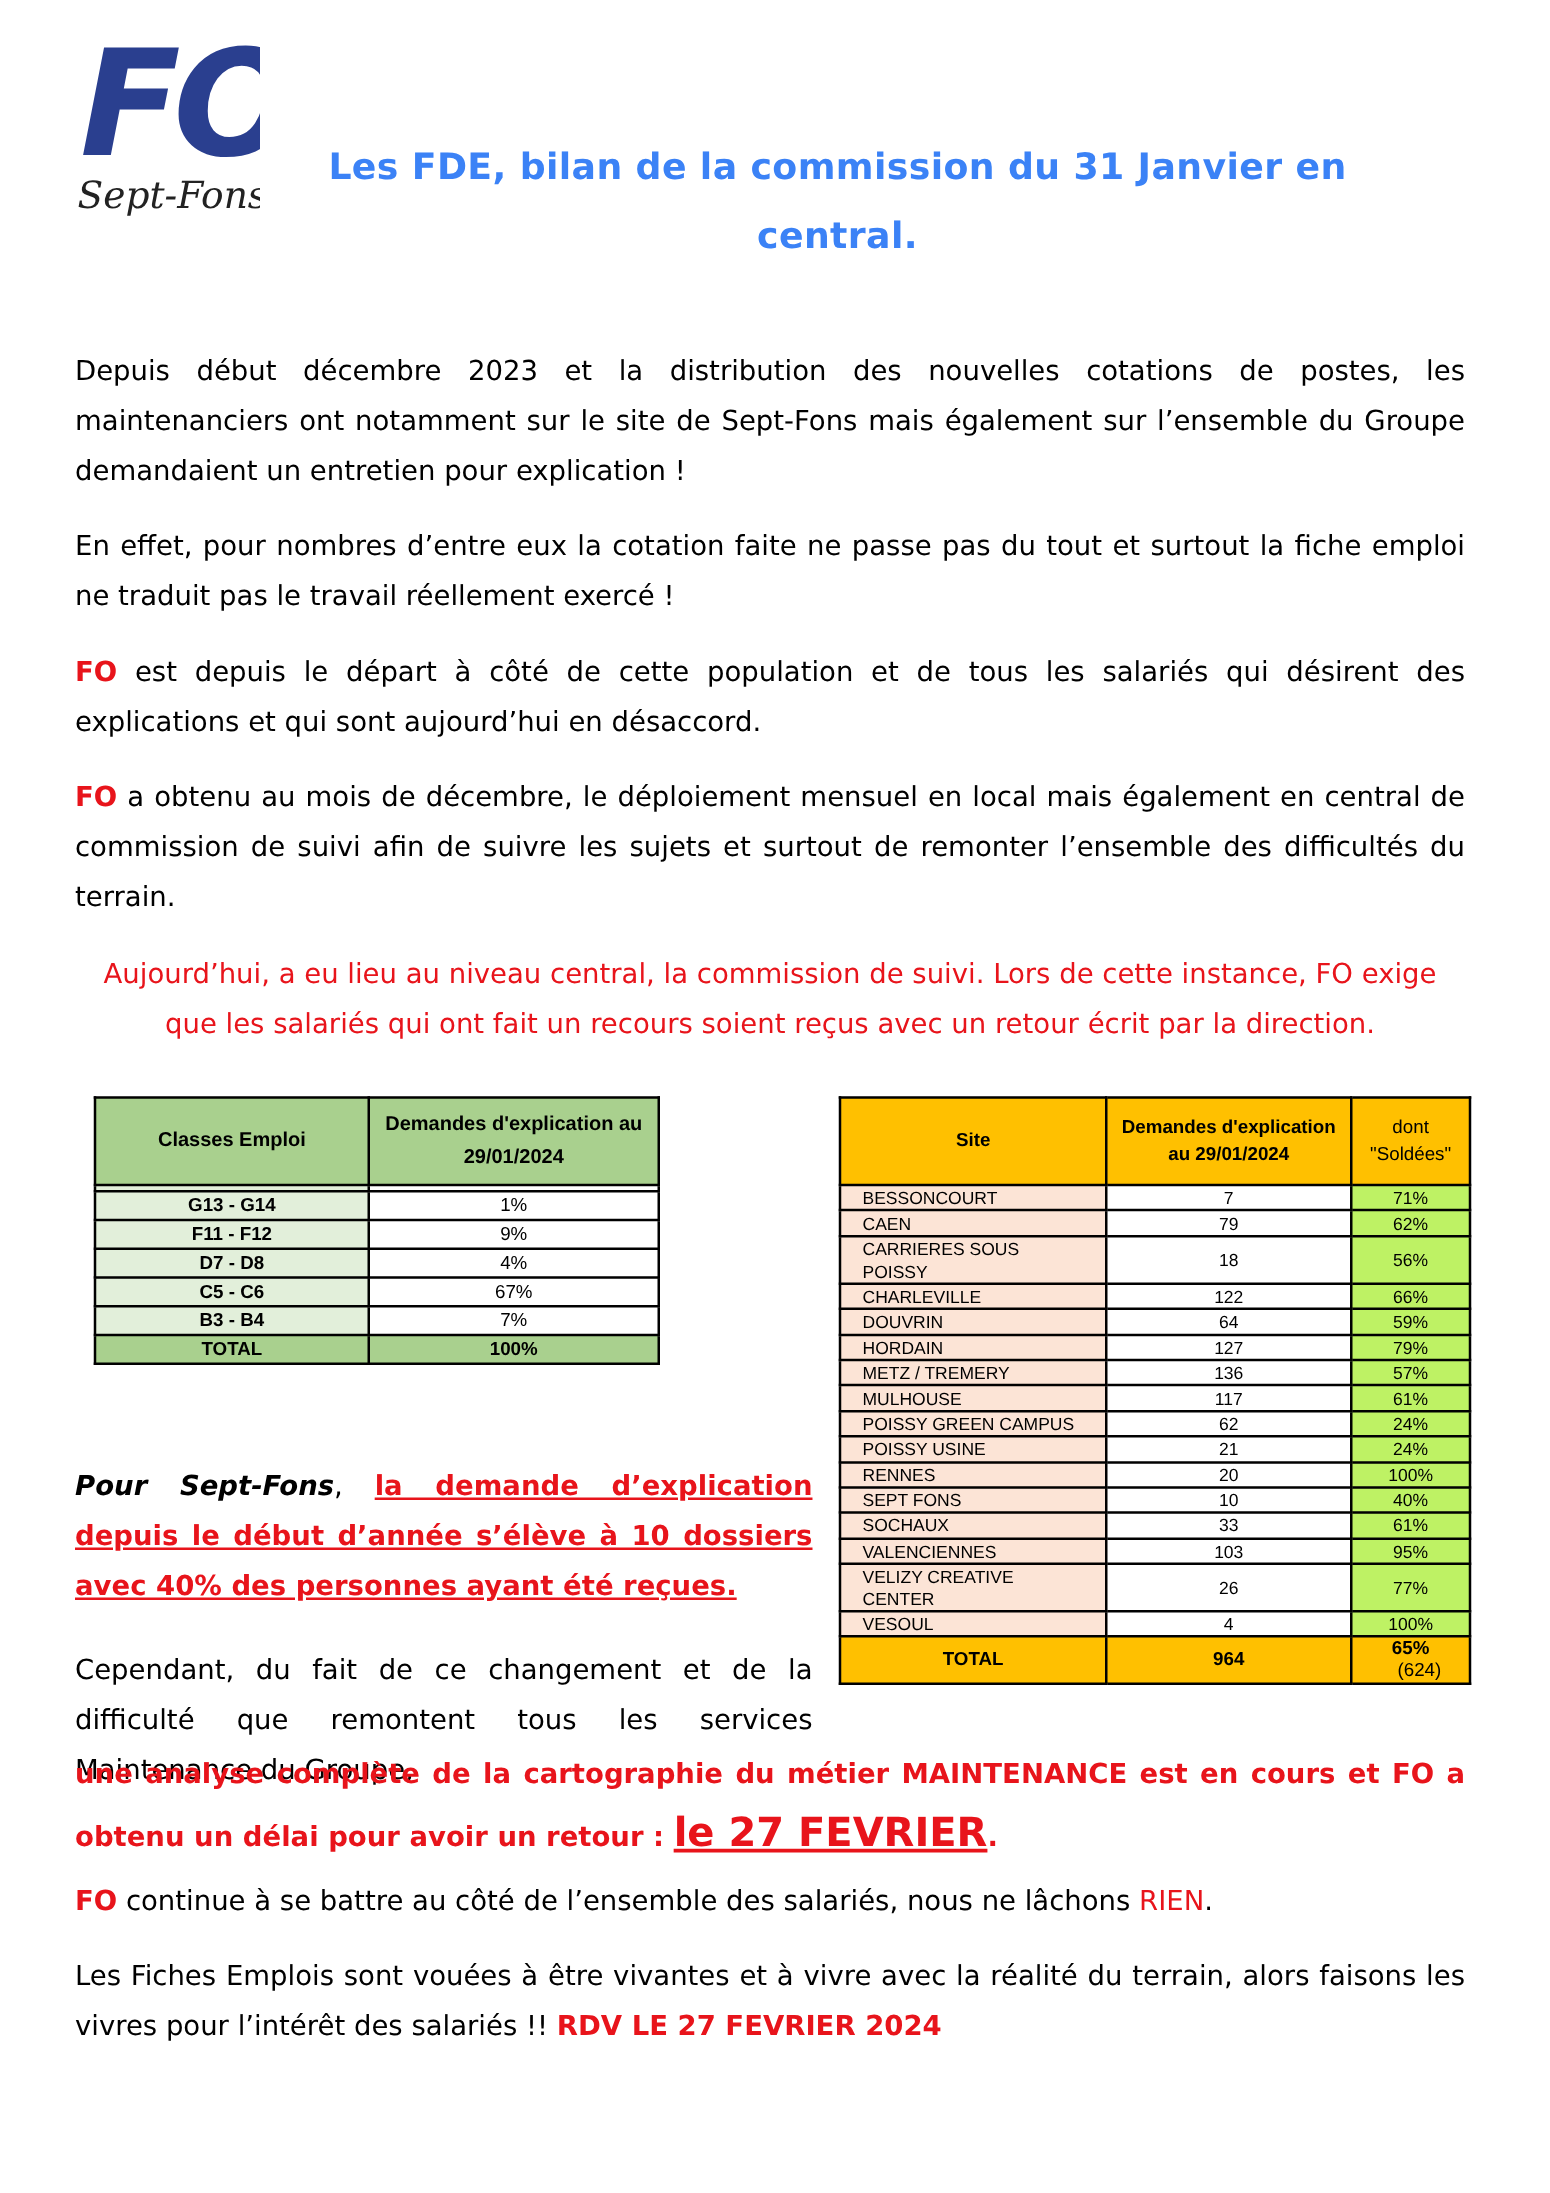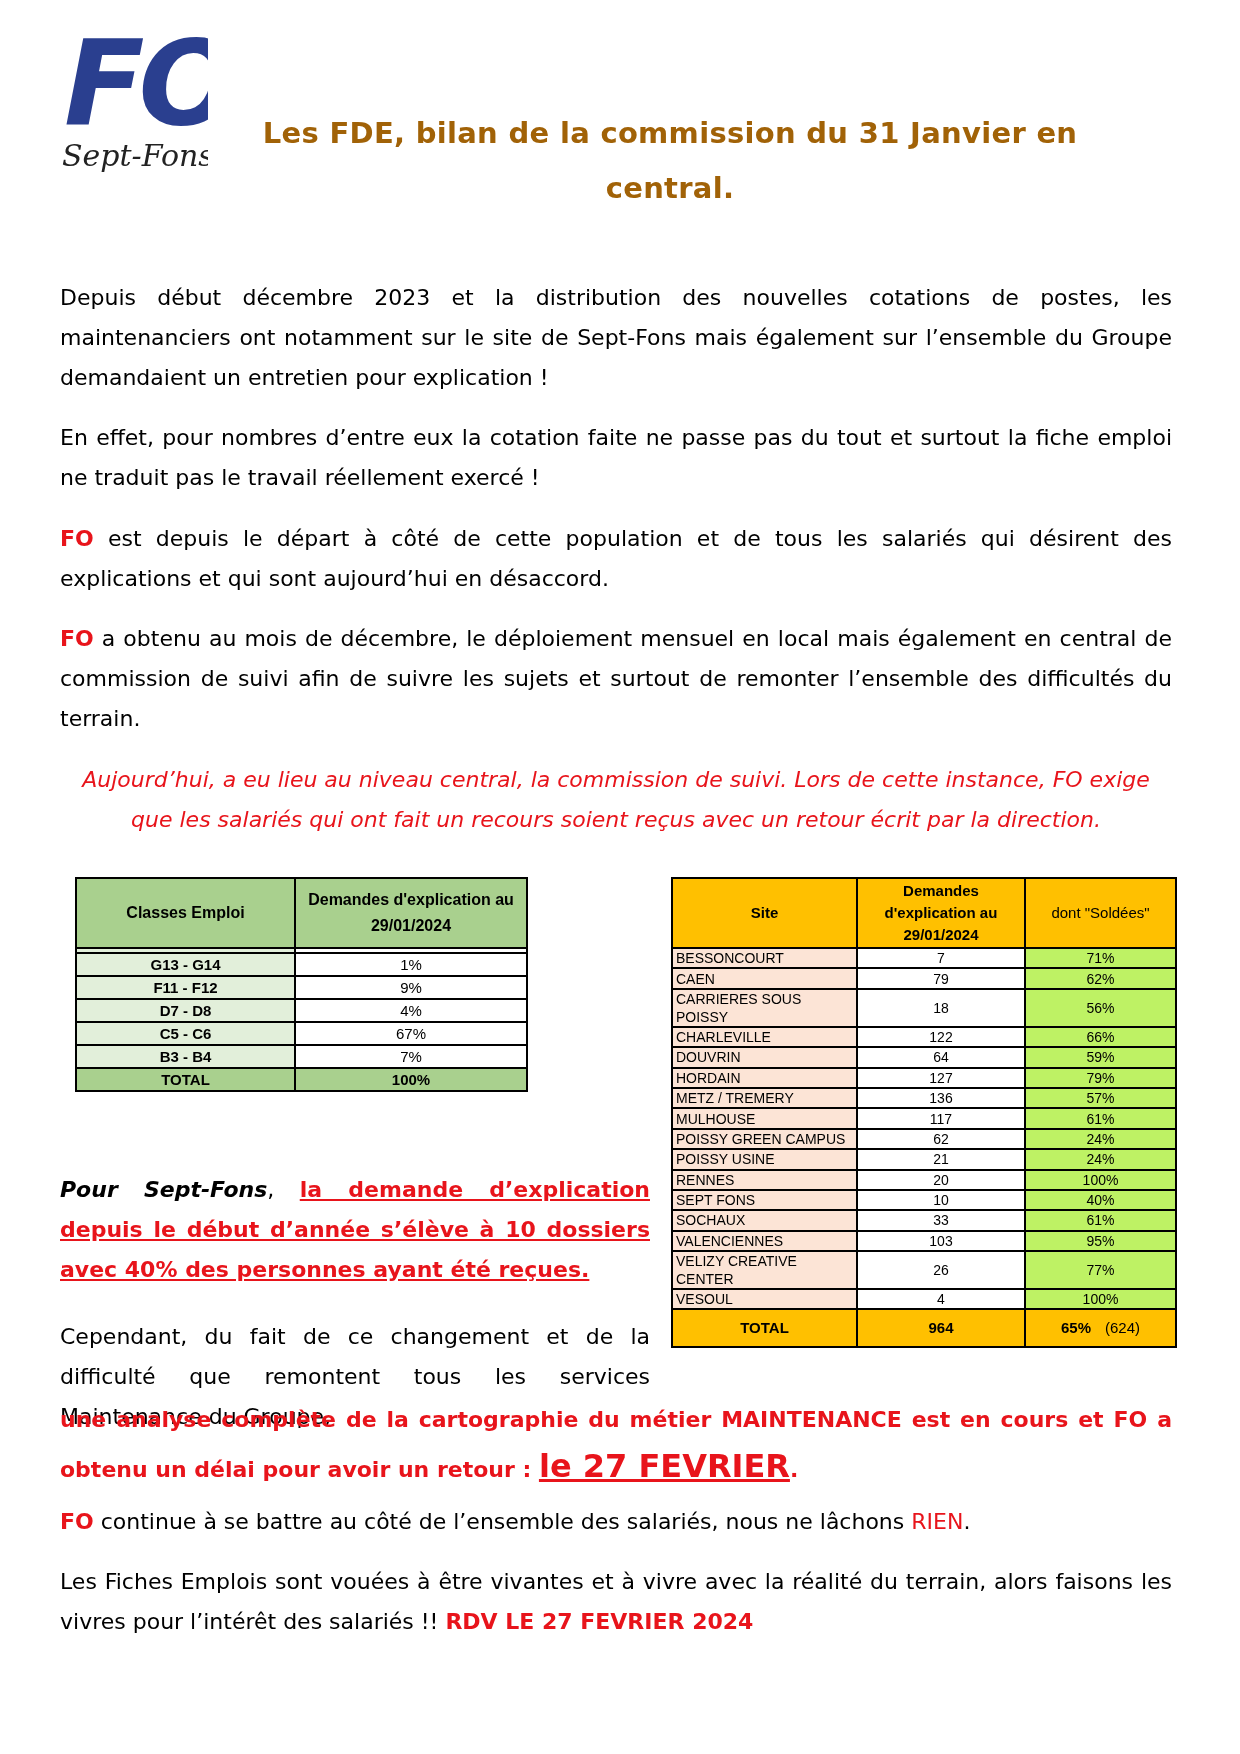--- a/index.html
+++ b/index.html
@@ -1,43 +1,43 @@
 <!DOCTYPE html>
 <html><head>
 <meta charset="utf-8">
 <style>
   html, body { margin: 0; padding: 0; background: #ffffff; }
   body { width: 1240px; height: 1754px; position: relative; overflow: hidden;
          font-family: "DejaVu Sans", sans-serif; color: #000; }
   .logo { position: absolute; left: 58px; top: 16px; width: 150px; height: 160px; }
   .title { position: absolute; left: 230px; top: 106px; width: 880px; text-align: center;
-           color: #a16207; font-weight: bold; font-size: 29px; line-height: 55px; letter-spacing: 0.3px; }
+           color: #3b82f6; font-weight: bold; font-size: 29px; line-height: 55px; letter-spacing: 0.3px; }
   .para { position: absolute; left: 60px; width: 1112px; font-size: 22px; line-height: 40px;
           text-align: justify; }
   .red { color: #e8141b; }
   .bold { font-weight: bold; }
-  .center { text-align: center; font-style: italic; }
+  .center { text-align: center; }
   .ul { text-decoration: underline; }
   .big { font-size: 32px; font-weight: bold; }
 
   table { border-collapse: collapse; position: absolute; font-family: "Liberation Sans", sans-serif; }
   
   .t1 { left: 75px; top: 877px; width: 453px; font-size: 15px; }
   .t1 th { background: #a9d08e; border: 2px solid #000; font-weight: bold; height: 68px; padding: 0 6px; font-size: 16px; line-height: 26px; }
   .t1 td { border: 2px solid #000; height: 21px; text-align: center; padding: 0; }
   .t1 td.c1 { background: #e2efda; font-weight: bold; width: 217px; margin-top: 12px; }
   .t1 td.c2 { background: #ffffff; }
   .t1 tr.sp td { height: 3px; border-top: 2px solid #000; }
   .t1 tr.total td { background: #a9d08e; font-weight: bold; }
 
   
   .t2 { left: 671px; top: 877px; width: 506px; font-size: 14px; }
   .t2 th { background: #ffc000; border: 2px solid #000; font-weight: bold; height: 68px; padding: 0 4px; line-height: 22px; font-size: 15px; }
   .t2 th.norm { font-weight: normal; }
-  .t2 td { border: 2px solid #000; height: 18.4px; padding: 0 3px; line-height: 18px; }
+  .t2 td { border: 2px solid #000; height: 18.4px; padding: 0 17px; line-height: 18px; }
   .t2 td.site { background: #fce4d6; text-align: left; width: 177px; }
   .t2 td.num { background: #fff; text-align: center; width: 160px; }
   .t2 td.pct { background: #bef264; text-align: center; }
   .t2 tr.total td { background: #ffc000; font-weight: bold; height: 36px; text-align: center; font-size: 15px; }
   .t2 tr.total td .paren { font-weight: normal; margin-left: 14px; }
 </style>
 </head>
 <body>
 
 <div class="logo">

